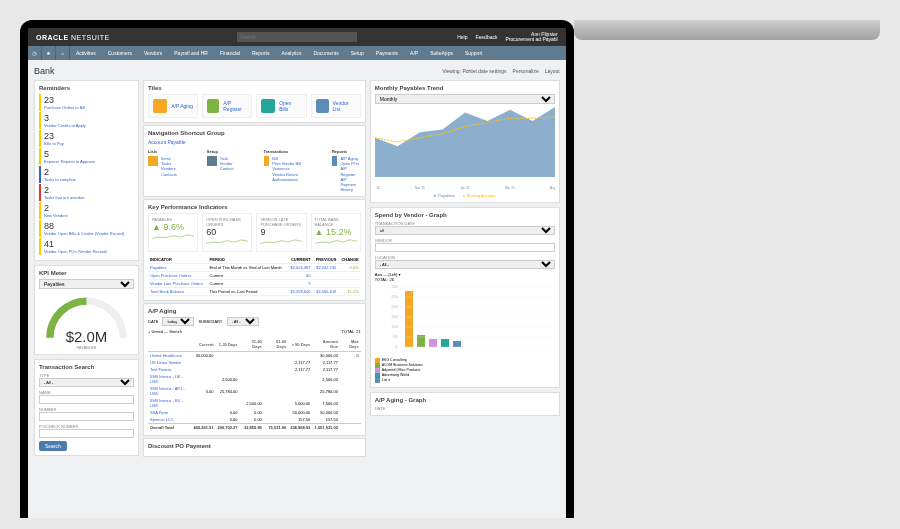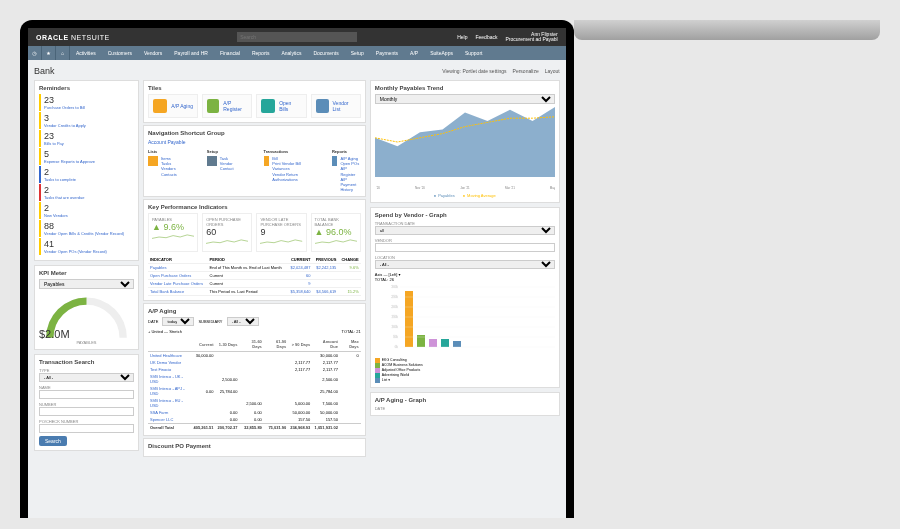--- a/index.html
+++ b/index.html
@@ -32,21 +32,21 @@
 .card { background: #fff; border: 1px solid #ddd; padding: 4px; }
 .card-title { font-size: 6px; font-weight: bold; color: #444; margin-bottom: 3px; }
 
 .reminder { border-left: 2px solid #fc0; padding: 1px 3px; margin-bottom: 1px; }
 .reminder.red { border-left-color: #d33; }
 .reminder.blue { border-left-color: #36c; }
 .reminder .num { font-size: 9px; color: #333; }
 .reminder .lbl { font-size: 4px; color: #36c; }
 
 .kpi-meter-svg { width: 100%; height: 55px; }
-.kpi-meter-val { text-align: left; font-size: 11px; color: #333; margin-top: -20px; }
+.kpi-meter-val { text-align: center; font-size: 15px; color: #333; margin-top: -20px; }
 .kpi-meter-lbl { text-align: center; font-size: 4px; color: #888; }
 
 .tiles { display: flex; gap: 4px; }
 .tile { flex: 1; background: #fbfbfb; border: 1px solid #eee; padding: 4px; display: flex; align-items: center; gap: 4px; font-size: 5px; color: #36c; justify-content: center; }
 .tile-icon { width: 14px; height: 14px; border-radius: 2px; }
 .i-orange { background: #f5a623; }
 .i-green { background: #7cb342; }
 .i-teal { background: #26a69a; }
 .i-blue { background: #5b8db8; }
 
@@ -290,21 +290,21 @@
         <div class="kpis" id="kpi-cards">
                 <div class="kpi"><div class="kpi-lbl">PAYABLES</div><div class="kpi-val up">▲ 9.6%</div><svg class="kpi-spark" viewBox="0 0 60 10">
                     <polyline points="0,7 10,5 20,6 30,3 40,5 50,2 60,4" fill="none" stroke="#7cb342" stroke-width="0.8"></polyline>
                   </svg></div>
                 <div class="kpi"><div class="kpi-lbl">OPEN PURCHASE ORDERS</div><div class="kpi-val ">60</div><svg class="kpi-spark" viewBox="0 0 60 10">
                     <polyline points="0,7 10,5 20,6 30,3 40,5 50,2 60,4" fill="none" stroke="#7cb342" stroke-width="0.8"></polyline>
                   </svg></div>
                 <div class="kpi"><div class="kpi-lbl">VENDOR LATE PURCHASE ORDERS</div><div class="kpi-val ">9</div><svg class="kpi-spark" viewBox="0 0 60 10">
                     <polyline points="0,7 10,5 20,6 30,3 40,5 50,2 60,4" fill="none" stroke="#7cb342" stroke-width="0.8"></polyline>
                   </svg></div>
-                <div class="kpi"><div class="kpi-lbl">TOTAL BANK BALANCE</div><div class="kpi-val up">▲ 96.0%</div><svg class="kpi-spark" viewBox="0 0 60 10">
+                <div class="kpi"><div class="kpi-lbl">TOTAL BANK BALANCE</div><div class="kpi-val up">▲ 15.2%</div><svg class="kpi-spark" viewBox="0 0 60 10">
                     <polyline points="0,7 10,5 20,6 30,3 40,5 50,2 60,4" fill="none" stroke="#7cb342" stroke-width="0.8"></polyline>
                   </svg></div>
               </div>
         <table class="kpi-table">
           <thead>
                   <tr id="kpi-th">
                     <th class="">INDICATOR</th>
                     <th class="">PERIOD</th>
                     <th class="r">CURRENT</th>
                     <th class="r">PREVIOUS</th>

